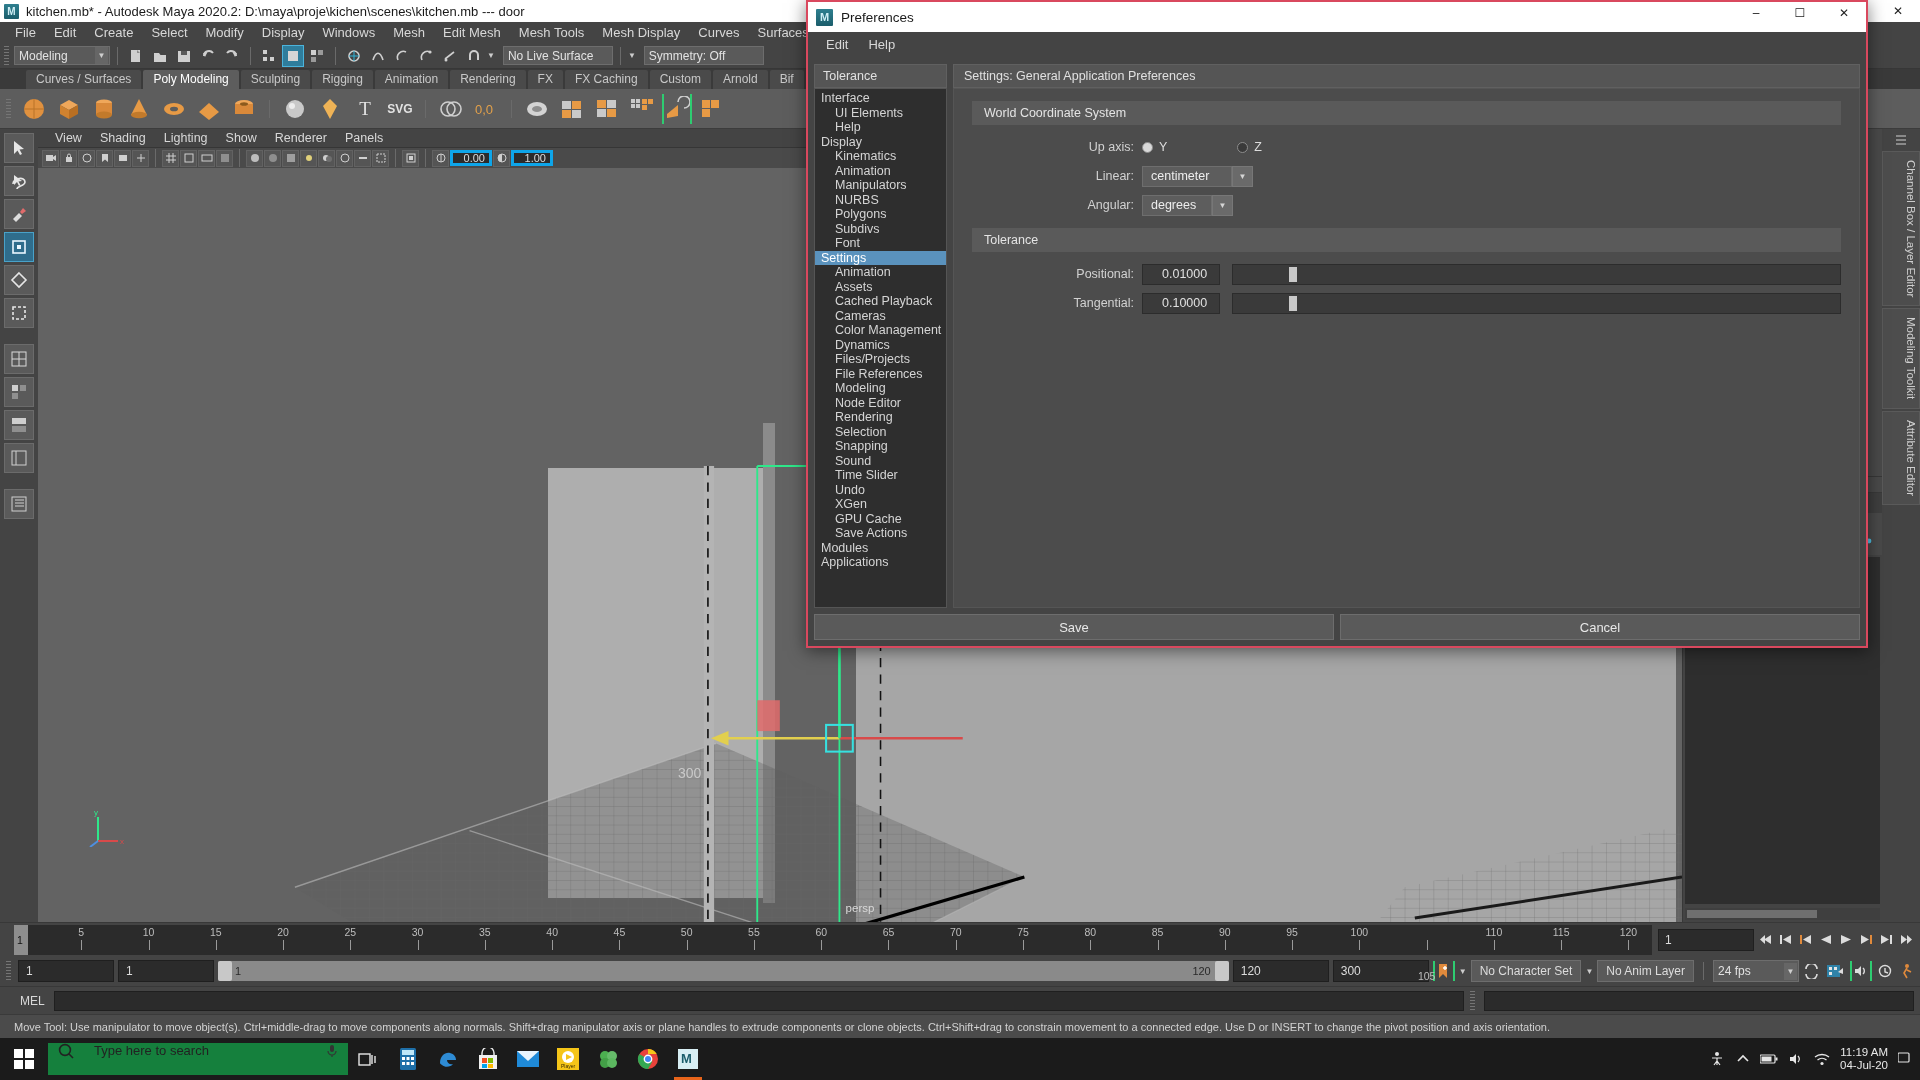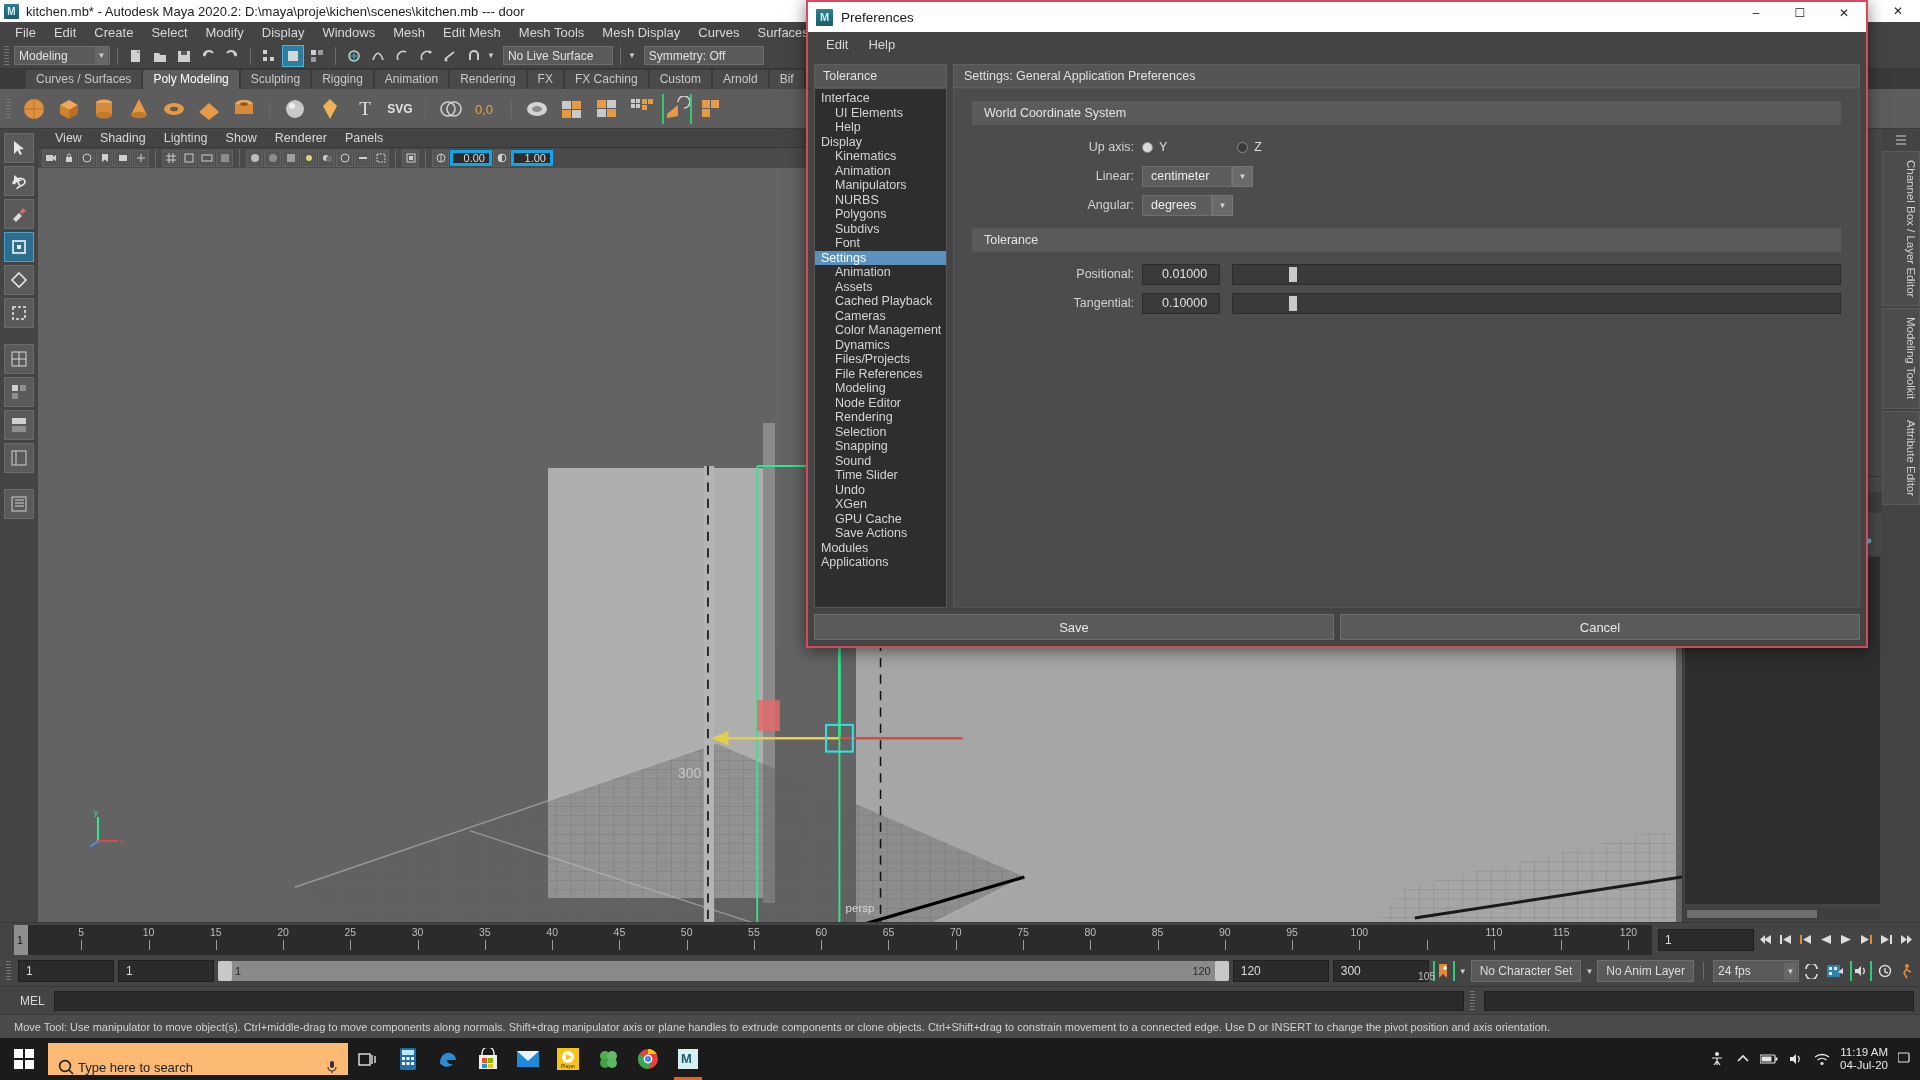--- a/index.html
+++ b/index.html
@@ -120,21 +120,21 @@
   #melrow{height:28px;background:#444;display:flex;align-items:center;gap:6px;padding:0 6px;flex:none;border-top:1px solid #383838;}
   #melrow .lbl{font-size:12px;color:#d8d8d8;padding-left:14px;width:42px;}
   #melinput{flex:1;background:#2b2b2b;border:1px solid #1f1f1f;height:20px;}
   #melside{width:430px;background:#2b2b2b;border:1px solid #1f1f1f;height:20px;}
   #helpline{height:24px;background:#4b4b4b;display:flex;align-items:center;padding-left:14px;font-size:11px;color:#d2d2d2;flex:none;
             border-top:1px solid #3a3a3a;}
 
   
   #taskbar{height:42px;background:#1b1b1b;display:flex;align-items:center;flex:none;}
   #startbtn{width:48px;height:42px;display:flex;align-items:center;justify-content:center;}
-  #searchbox{width:300px;height:32px;background:#fdba74;display:flex;align-items:flex-end;gap:4px;padding:0 10px;color:#222;font-size:13px;}
+  #searchbox{width:300px;height:32px;background:#15803d;display:flex;align-items:flex-start;gap:20px;padding:0 10px;color:#222;font-size:13px;}
   .tbicon{width:40px;height:42px;display:flex;align-items:center;justify-content:center;position:relative;}
   .tbicon.act::after{content:"";position:absolute;bottom:0;left:6px;right:6px;height:3px;background:#e8641a;}
   #tray{margin-left:auto;display:flex;align-items:center;gap:10px;padding-right:10px;color:#e8e8e8;font-size:11.5px;}
   #clock{display:flex;flex-direction:column;align-items:flex-end;line-height:13px;font-size:11.5px;}
 
   
   #prefs{
     position:absolute; left:806px; top:0px; width:1062px; height:648px;
     background:#444; border:2px solid #d9485e; display:flex; flex-direction:column; z-index:50;
     box-shadow:0 3px 16px rgba(0,0,0,.5);

